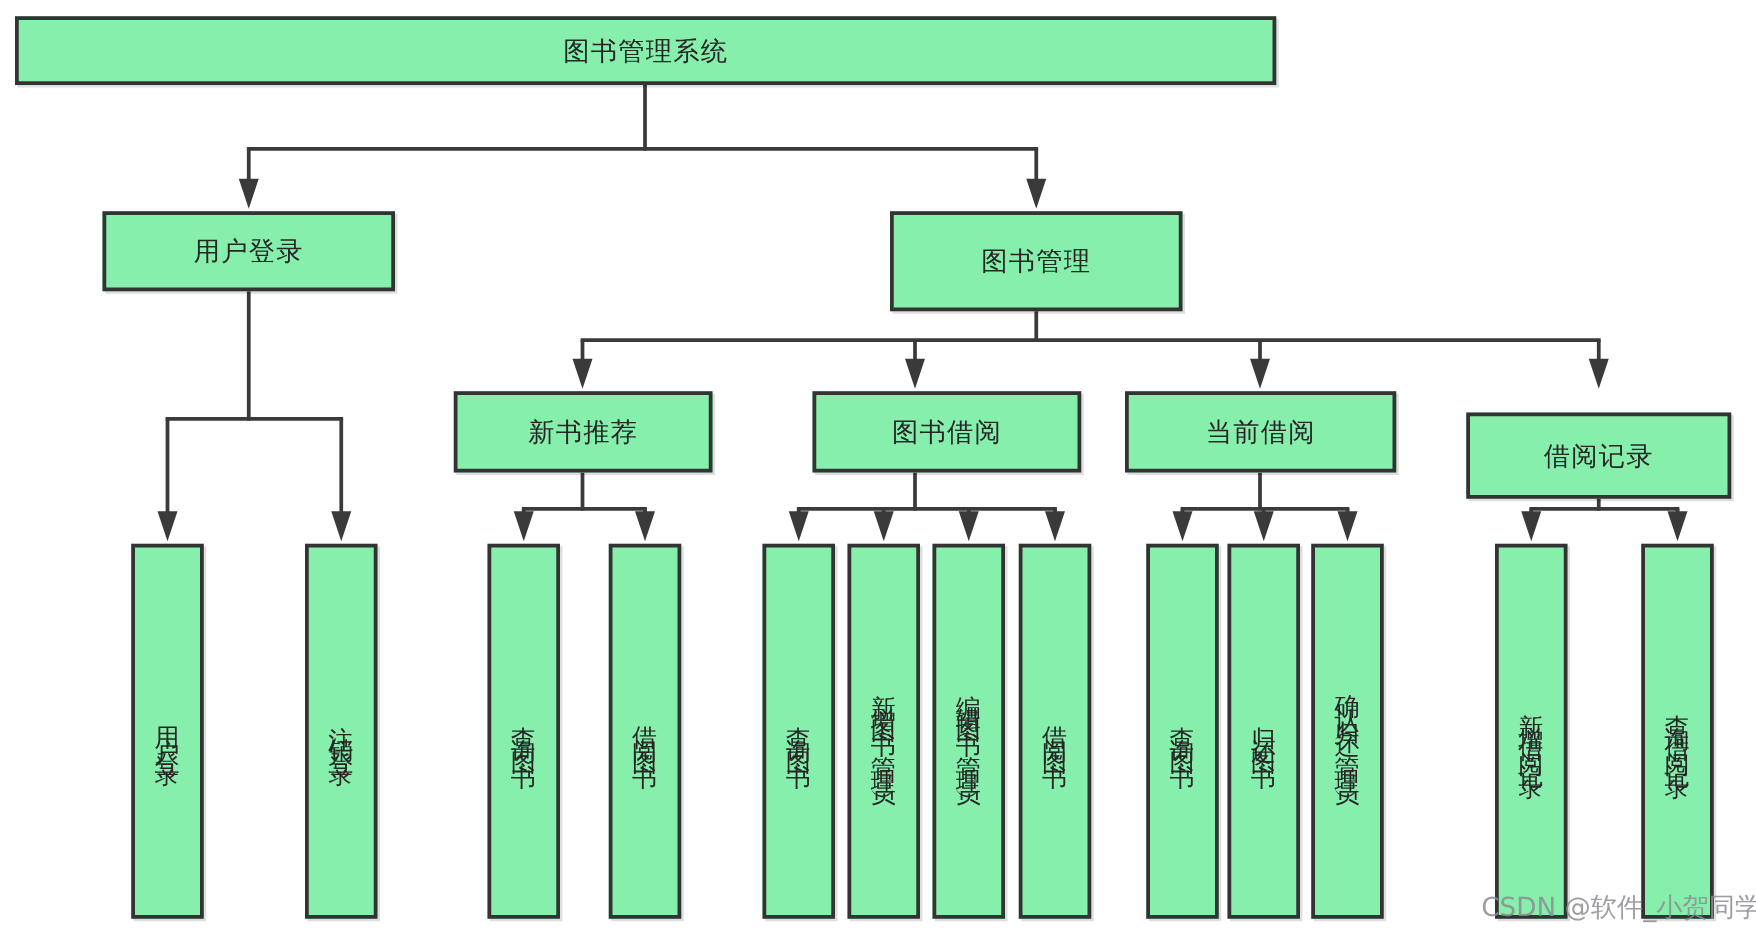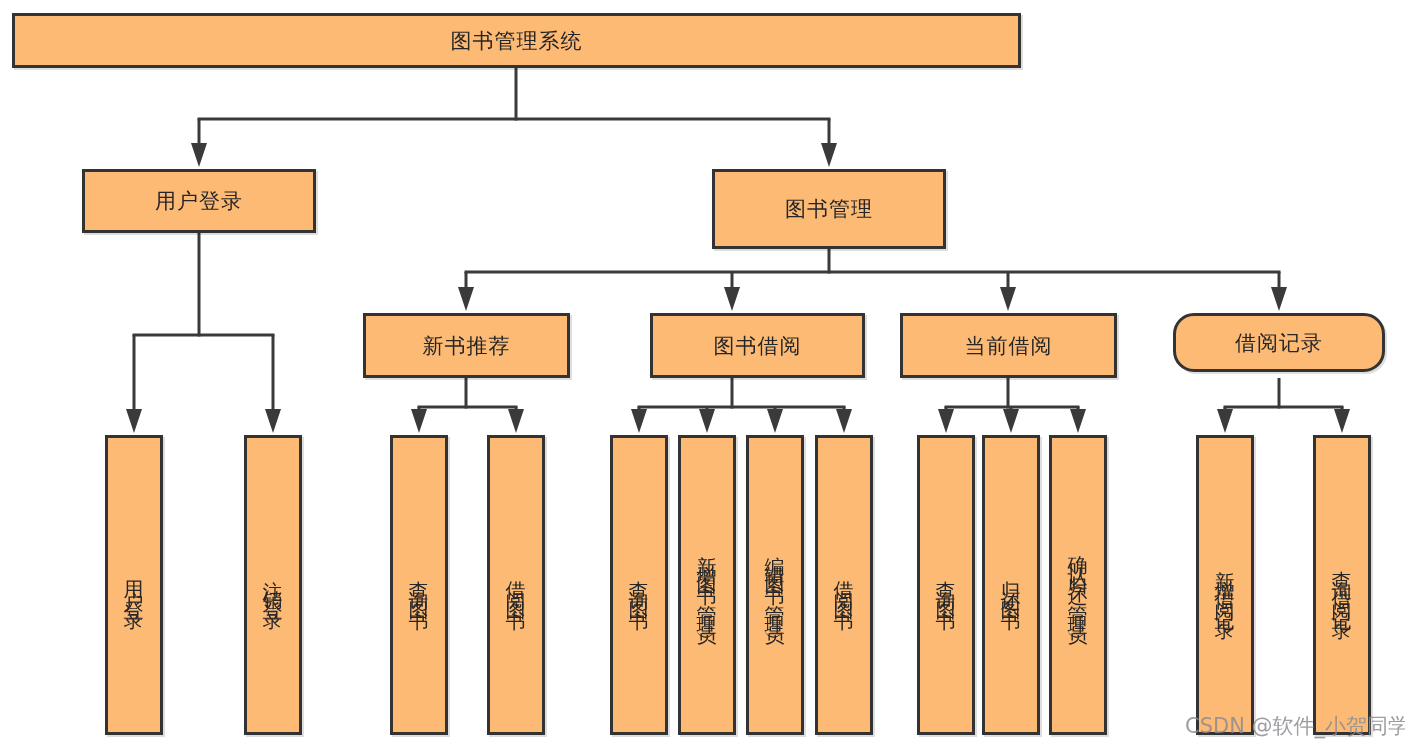--- a/index.html
+++ b/index.html
@@ -5,21 +5,21 @@
   html,body{margin:0;padding:0;background:#fff;}
   body{
     width:1405px;height:747px;overflow:hidden;
     font-family:"DejaVu Sans","Liberation Sans",sans-serif;
   }
   .canvas{position:relative;width:1405px;height:747px;background:#ffffff;}
   svg.connectors{position:absolute;left:0;top:0;width:1405px;height:747px;}
   svg.connectors line{stroke:#3a3a3a;stroke-width:3;}
   svg.connectors polygon{fill:#3a3a3a;}
   .node{
-    position:absolute;box-sizing:border-box;background:#fdba74;
+    position:absolute;box-sizing:border-box;background:#86efac;
     border:3px solid #333333;color:#262626;
     display:flex;align-items:center;justify-content:center;
     box-shadow:2px 2px 0 rgba(0,0,0,0.13);
   }
   .node.h{font-size:21px;letter-spacing:1px;white-space:nowrap;}
   .node.v{
     writing-mode:vertical-rl;text-orientation:mixed;
     font-size:20px;letter-spacing:10px;line-height:1;
   }
   .watermark{
@@ -95,21 +95,21 @@
   </svg>
 
   <div class="node h" style="left:12px;top:13px;width:1009px;height:55px;">图书管理系统</div>
 
   <div class="node h" style="left:82px;top:169px;width:234px;height:64px;">用户登录</div>
   <div class="node h" style="left:712px;top:169px;width:234px;height:80px;">图书管理</div>
 
   <div class="node h" style="left:363px;top:313px;width:207px;height:65px;">新书推荐</div>
   <div class="node h" style="left:625px;top:313px;width:215px;height:65px;margin-left:25px;">图书借阅</div>
   <div class="node h" style="left:900px;top:313px;width:217px;height:65px;">当前借阅</div>
-  <div class="node h" style="left:1173px;top:313px;width:212px;height:59px;border-radius:21px;">借阅记录</div>
+  <div class="node h" style="left:1173px;top:330px;width:212px;height:69px;">借阅记录</div>
 
   <div class="node v" style="left:105px;top:435px;width:58px;height:300px;">用户登录</div>
   <div class="node v" style="left:244px;top:435px;width:58px;height:300px;">注销登录</div>
 
   <div class="node v" style="left:390px;top:435px;width:58px;height:300px;">查询图书</div>
   <div class="node v" style="left:487px;top:435px;width:58px;height:300px;">借阅图书</div>
 
   <div class="node v" style="left:610px;top:435px;width:58px;height:300px;">查询图书</div>
   <div class="node v" style="left:678px;top:435px;width:58px;height:300px;">新增图书（管理员）</div>
   <div class="node v" style="left:746px;top:435px;width:58px;height:300px;">编辑图书（管理员）</div>

